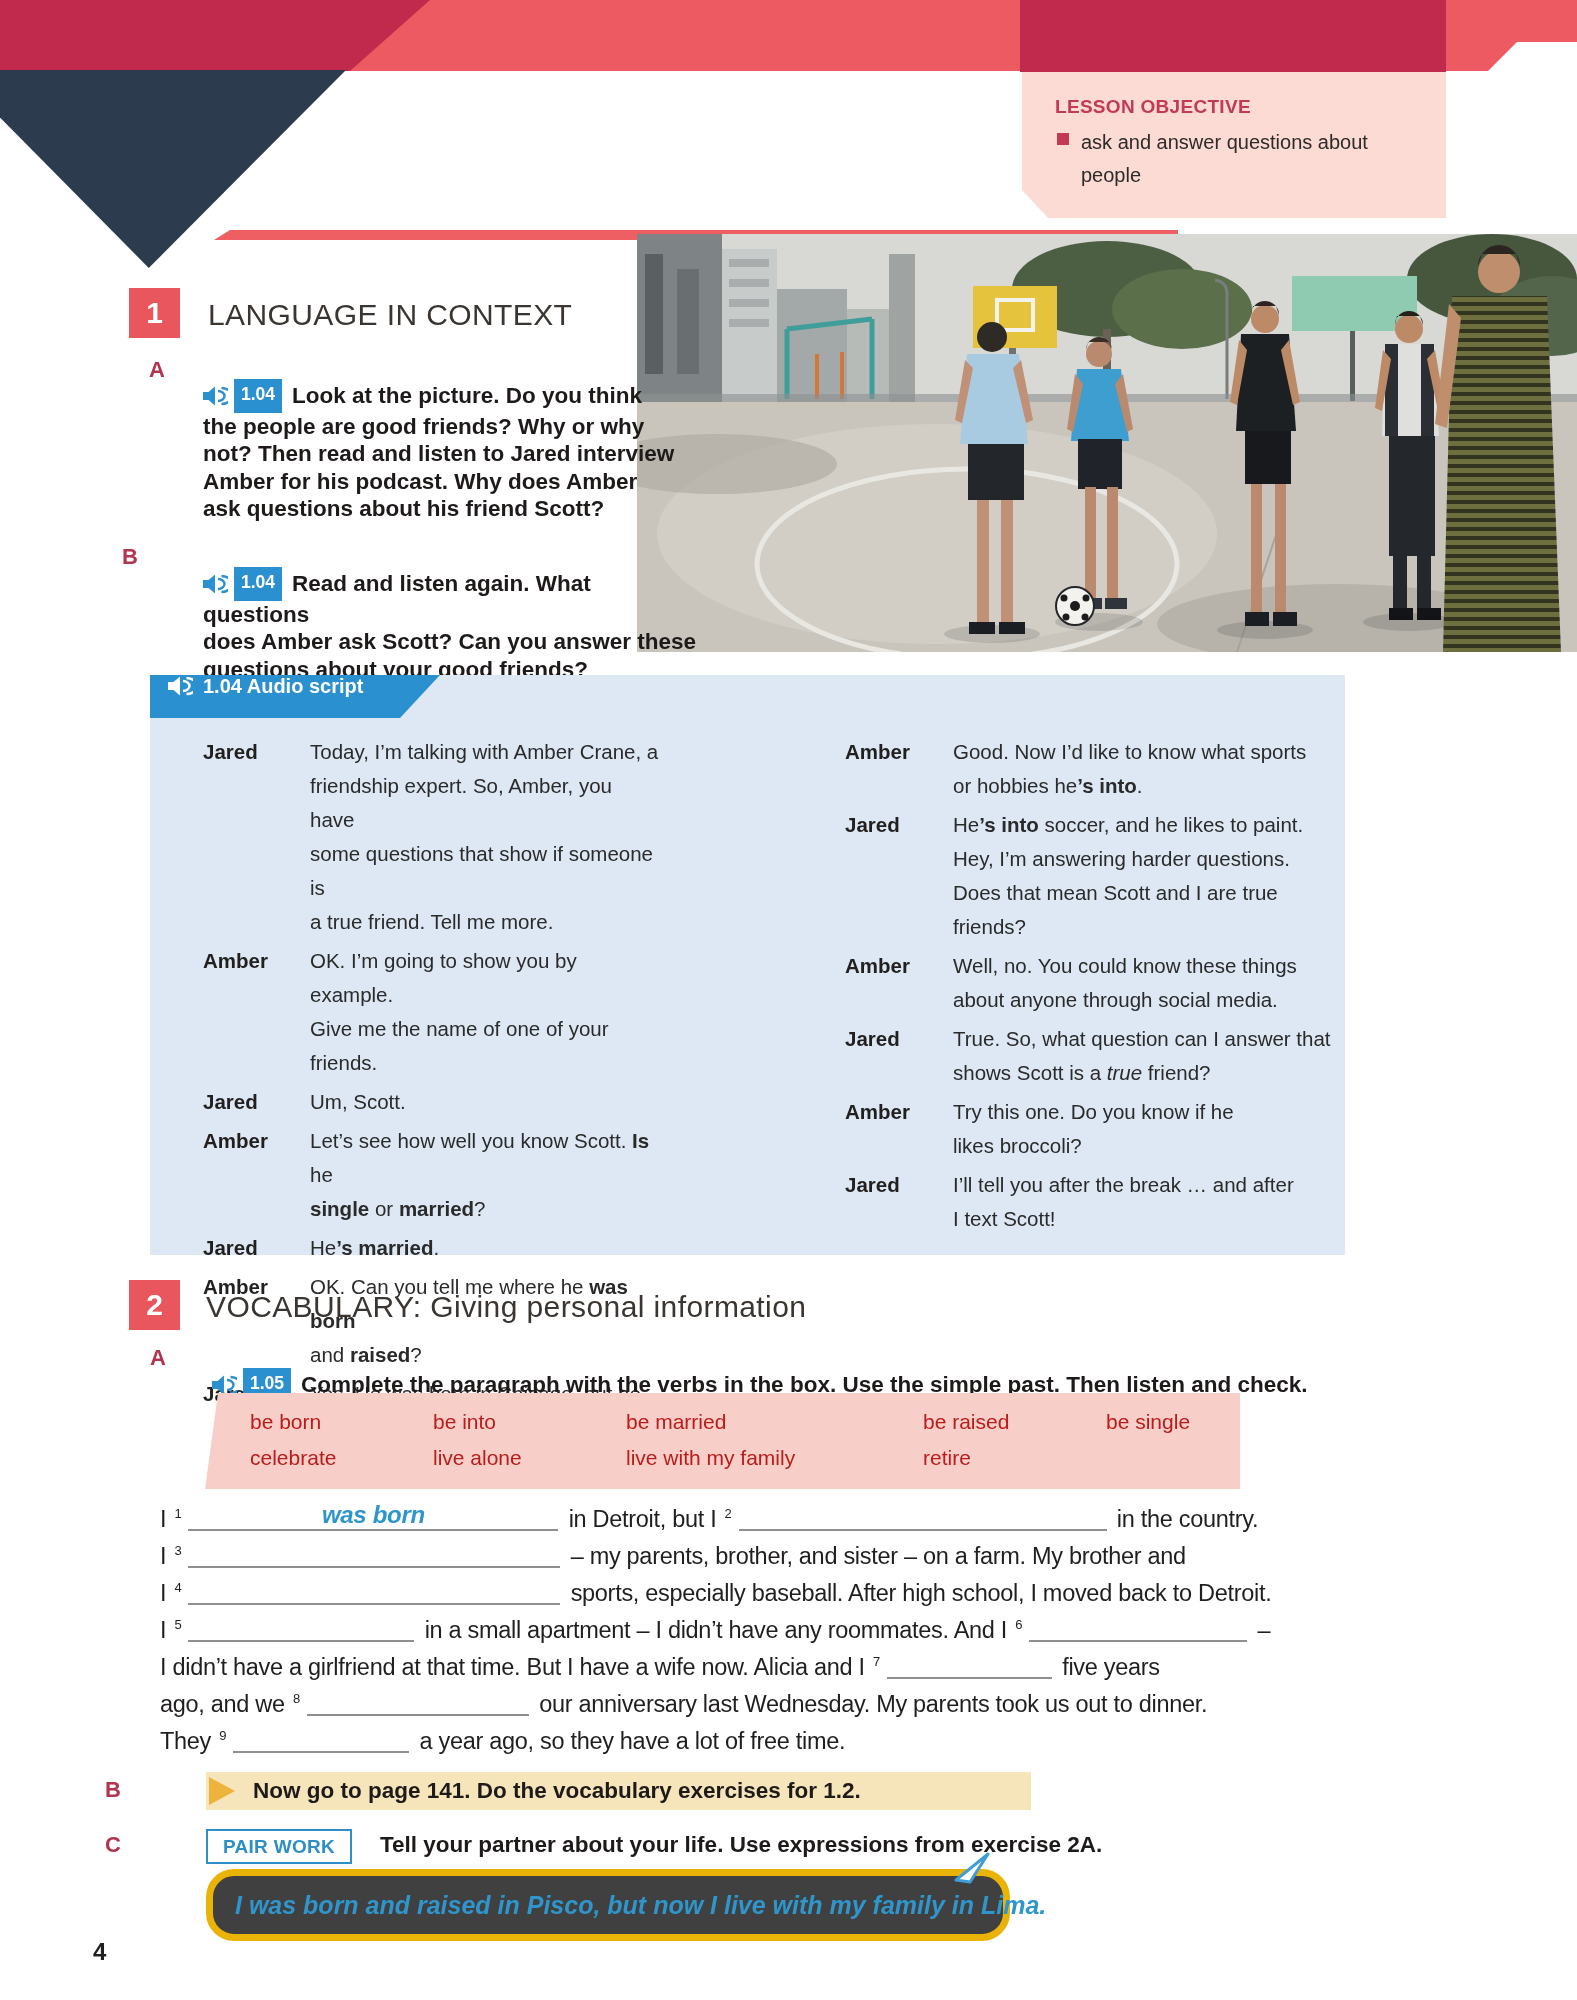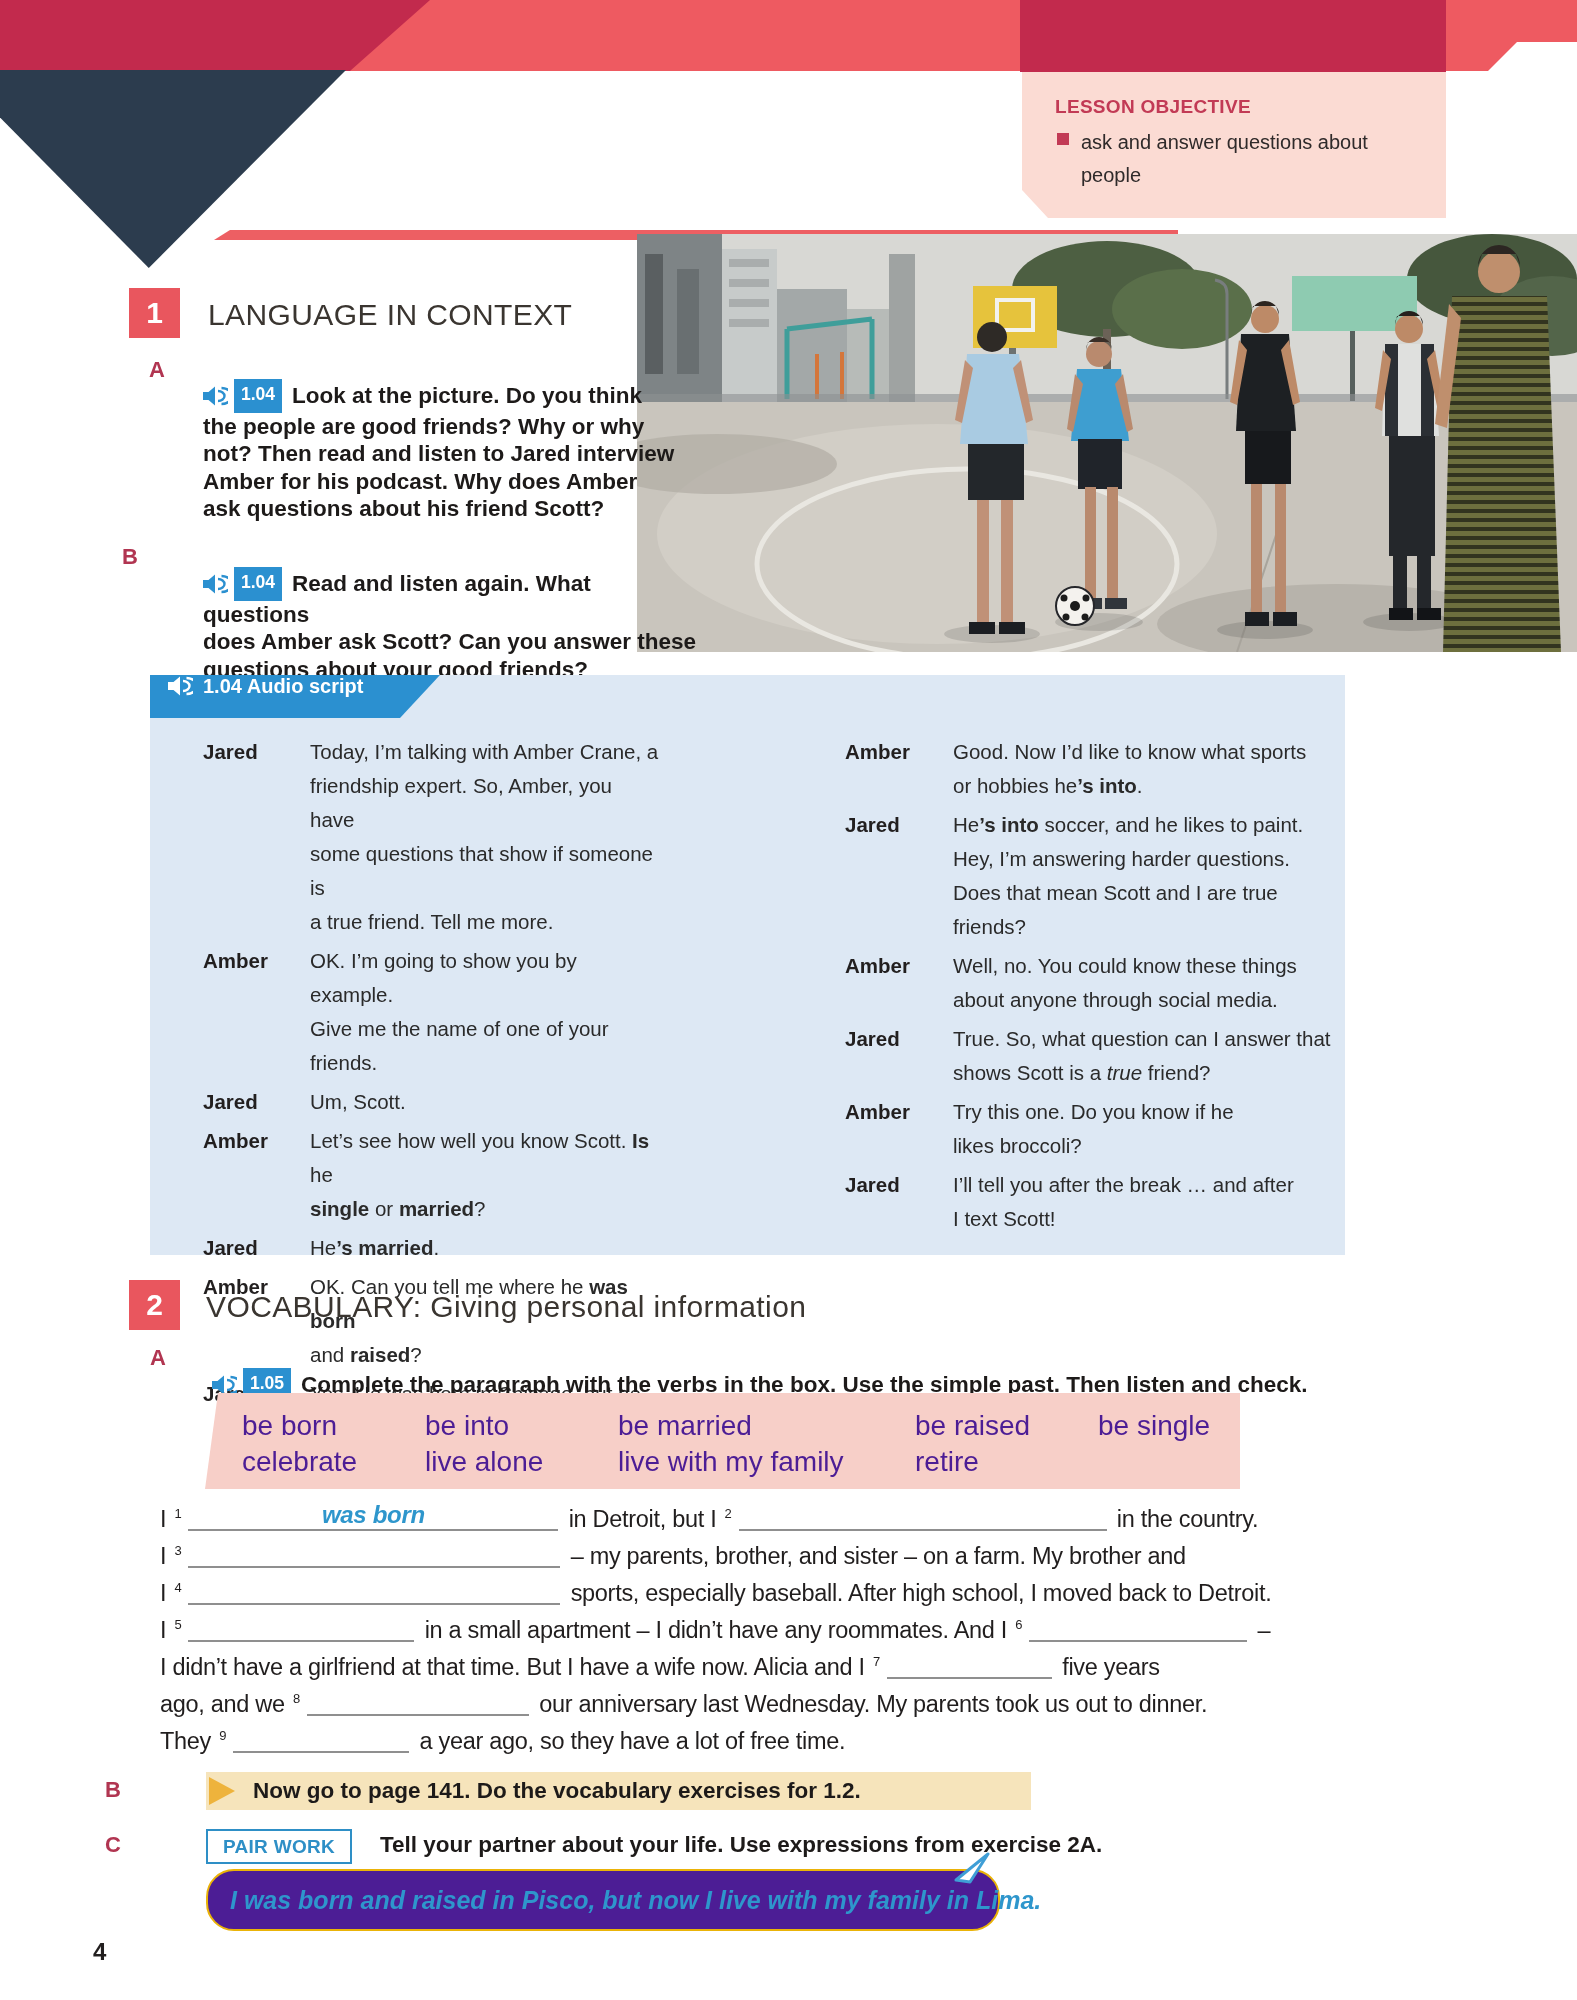--- a/index.html
+++ b/index.html
@@ -51,39 +51,39 @@
   .dname{font-weight:bold;color:#221f1f;flex:none;font-size:20.5px;line-height:34px;}
   .dtext{font-size:20.5px;line-height:34px;color:#2a2a2a;}
   #dlg-left .dname{width:107px;}
   #dlg-left .dtext{width:352px;}
   #dlg-right .dname{width:108px;}
   #dlg-right .dtext{width:392px;}
 
   
   .wordbox{left:205px;top:1393px;width:1035px;height:96px;background:#f7cfc8;
            clip-path:polygon(13px 0,100% 0,100% 100%,0 100%);}
-  .wb-term{position:absolute;font-size:28px;color:#4c1d95;white-space:nowrap;}
+  .wb-term{position:absolute;font-size:21px;color:#b91c1c;white-space:nowrap;margin-left:8px;}
   .para{left:160px;top:1506px;width:1280px;font-size:23.5px;color:#211e1e;letter-spacing:-.3px;}
   .para .pline{height:37px;white-space:nowrap;}
   .para sup{font-size:13px;margin:0 3px 0 2px;}
   .blank{display:inline-block;border-bottom:2px solid #8f8f8f;height:22px;margin:0 4px;
          position:relative;vertical-align:-4px;}
   .blank .ans{position:absolute;left:0;right:0;bottom:0;text-align:center;color:#2e96cc;
               font-size:24px;font-style:italic;font-weight:bold;}
 
   .go-bar{left:206px;top:1772px;width:825px;height:38px;background:#f6e4bb;display:flex;align-items:center;}
   .go-arrow{width:0;height:0;border-top:14px solid transparent;border-bottom:14px solid transparent;
             border-left:26px solid #eeb33c;margin-left:3px;}
   .go-text{font-size:22.5px;font-weight:bold;color:#1d1a19;margin-left:18px;}
   .pairwork{left:206px;top:1829px;width:142px;height:31px;border:2px solid #2e8fc6;color:#2e8fc6;
             font-weight:bold;font-size:19px;display:flex;align-items:center;justify-content:center;
             letter-spacing:.3px;background:#fff;}
   .c-text{left:366px;top:1832px;font-size:22.5px;font-weight:bold;color:#1d1a19;margin-left:14px;}
-  .bubble{left:206px;top:1869px;width:790px;height:58px;border:2px solid #eab308;border-radius:28px;
-          background:#4c1d95;display:flex;align-items:center;}
+  .bubble{left:206px;top:1869px;width:790px;height:58px;border:7px solid #eab308;border-radius:28px;
+          background:#404040;display:flex;align-items:center;}
   .bubble-text{color:#2e96cc;font-size:25px;font-style:italic;font-weight:bold;margin-left:22px;white-space:nowrap;}
   .bubble-tail{left:952px;top:1852px;}
   .page-num{left:93px;top:1938px;font-size:24px;font-weight:bold;color:#221f1f;}
 </style>
 </head>
 <body>
 
 <div class="page">
 
   <div class="abs band-coral"></div>

